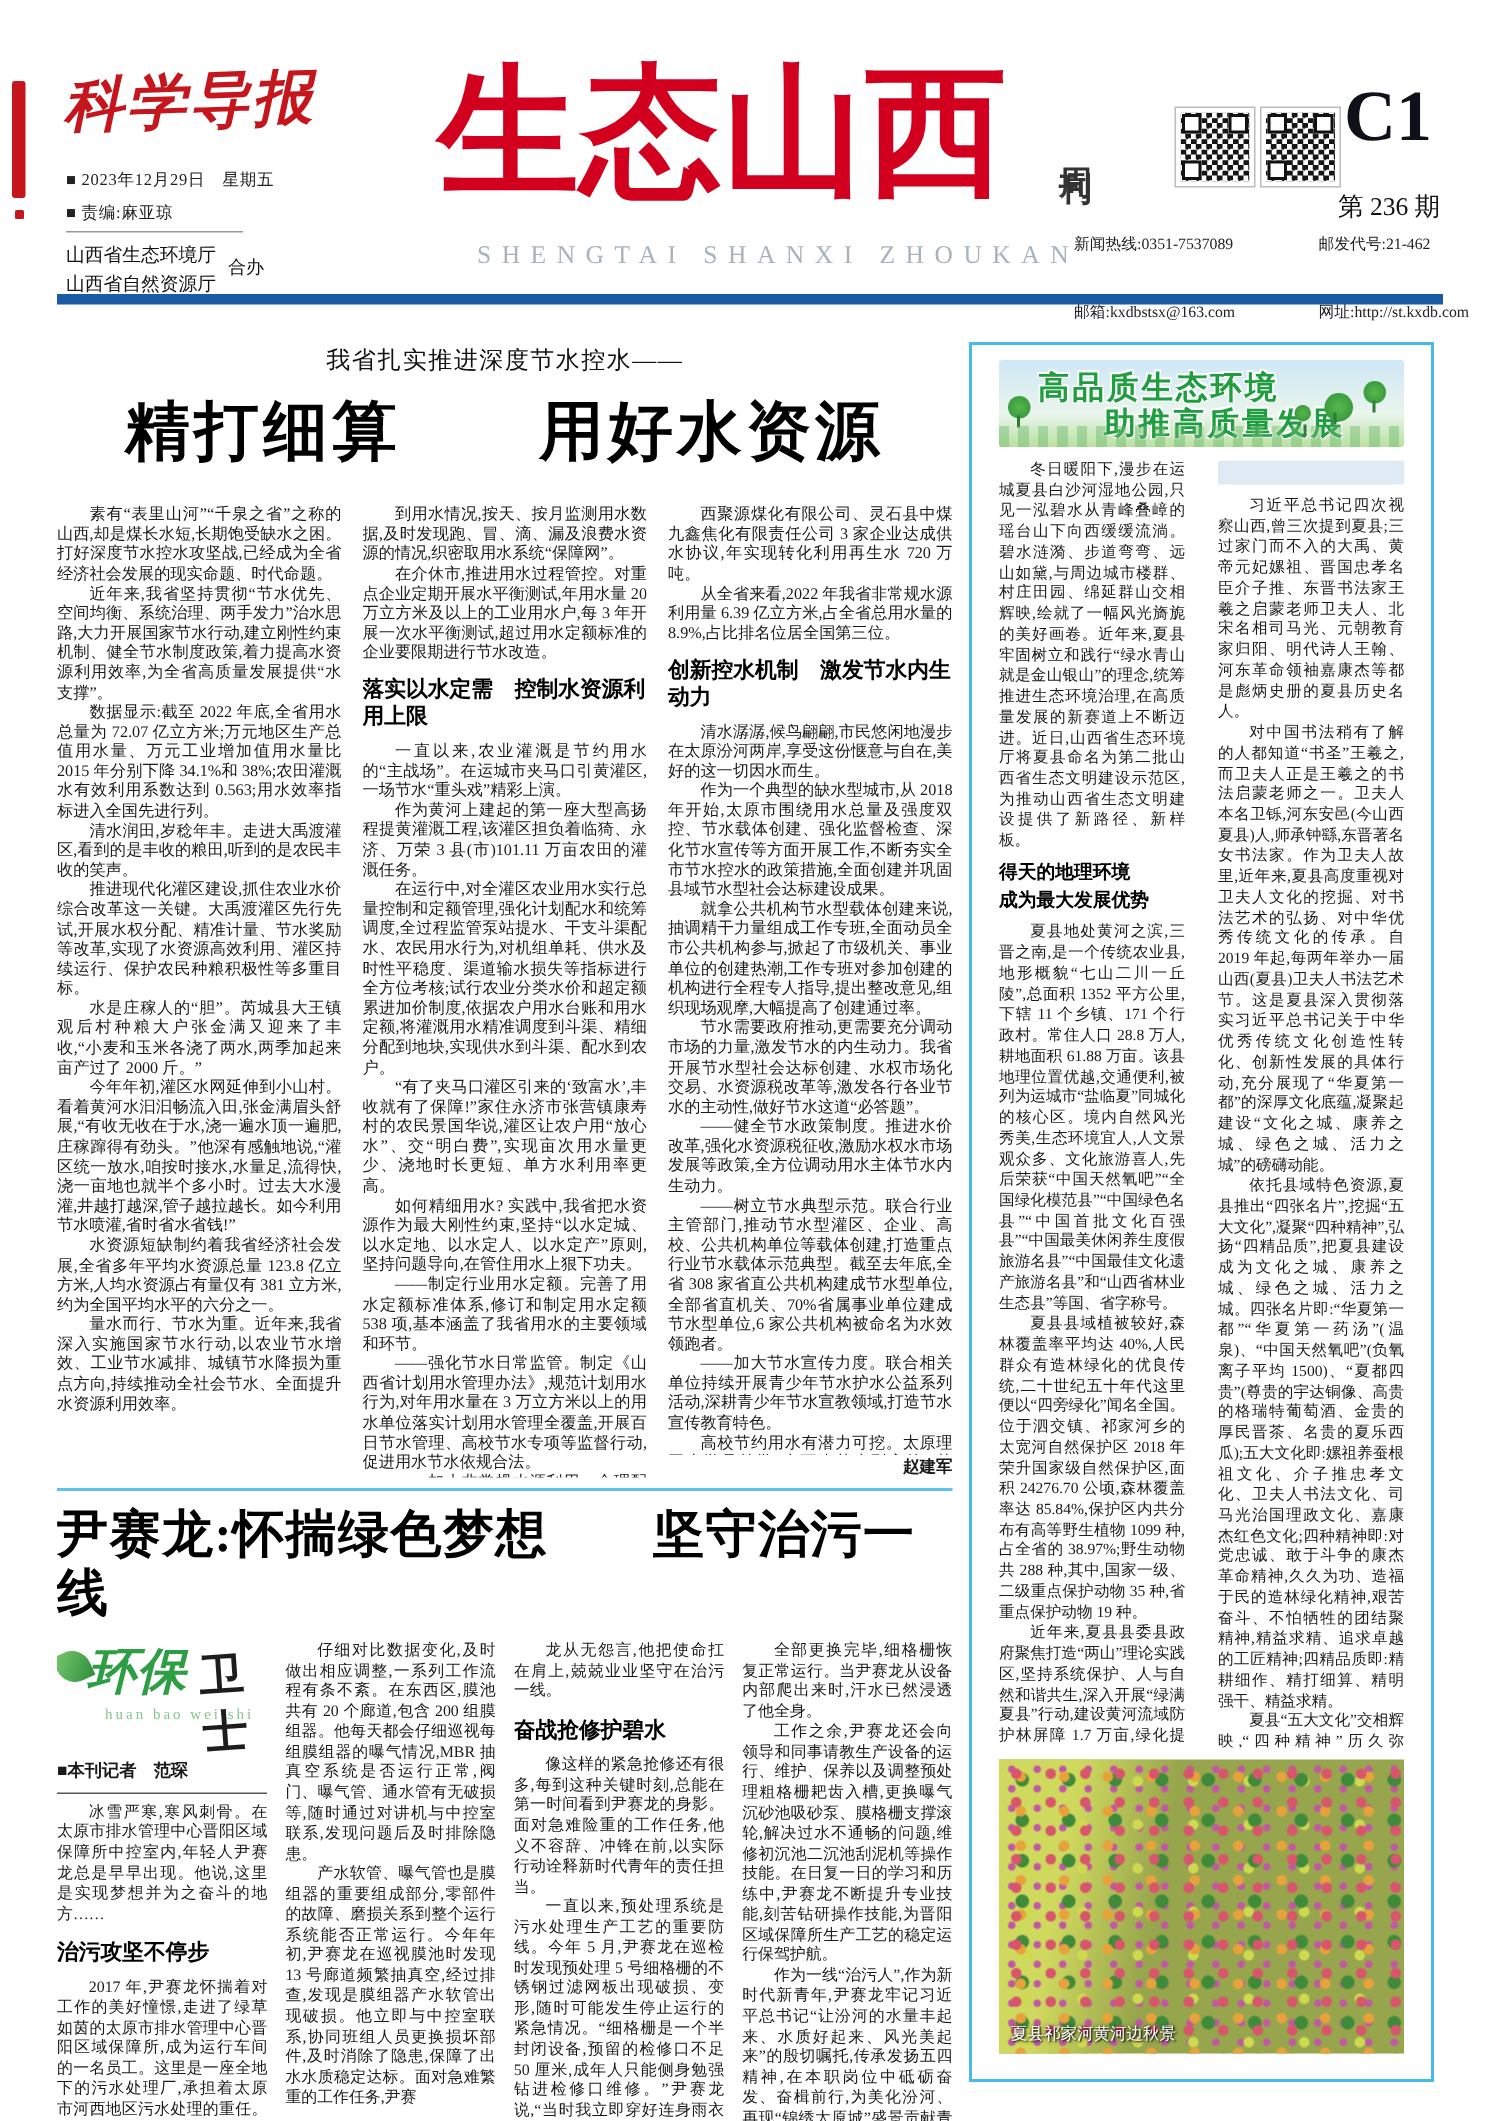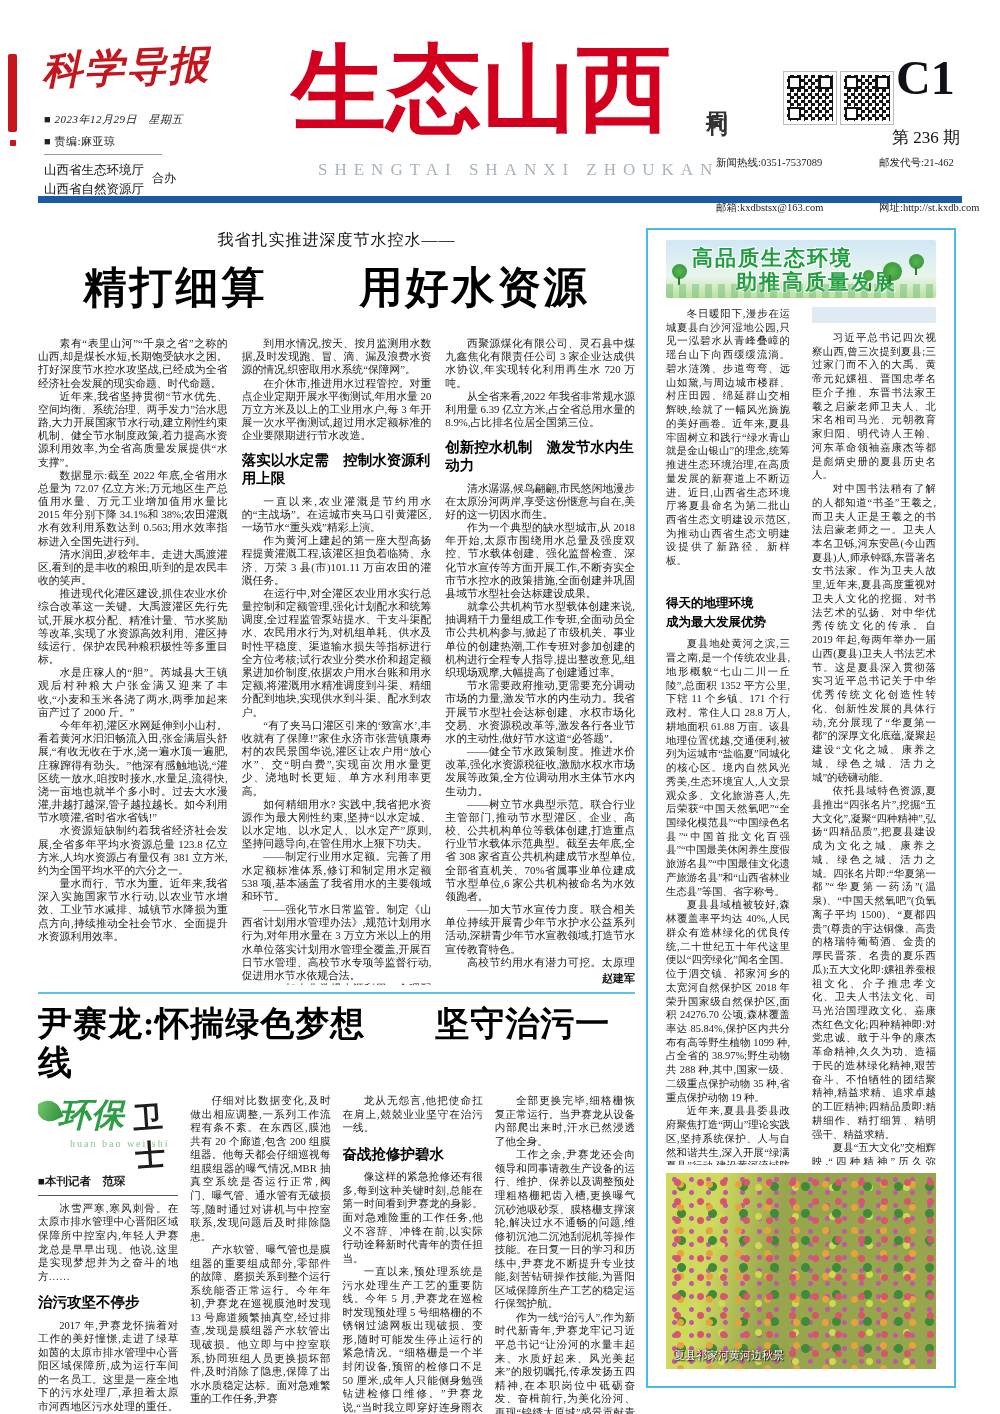--- a/index.html
+++ b/index.html
@@ -4,21 +4,21 @@
 <style>
   html,body{margin:0;padding:0;background:#e9e9e9;}
   #page{position:relative;width:1000px;height:1414px;margin:0 auto;background:#ffffff;
         font-family:"Liberation Serif",serif;color:#1a1a1a;overflow:hidden;}
   
   .red-mark{position:absolute;left:8px;top:54px;width:9px;height:78px;background:#c5161d;border-radius:2px;}
   .red-dot{position:absolute;left:10px;top:140px;width:6px;height:6px;background:#c5161d;border-radius:1px;}
   .logo-cn{position:absolute;left:42px;top:48px;font-size:40px;font-weight:900;color:#c5161d;
            font-style:italic;transform:rotate(-2deg);letter-spacing:2px;line-height:1;}
   .meta-line{position:absolute;left:44px;font-size:11px;color:#222;letter-spacing:.5px;}
-  .meta-date{top:112px;font-style:italic;} .meta-editor{top:134px;}
+  .meta-date{top:112px;} .meta-editor{top:134px;}
   .meta-rule{position:absolute;left:44px;top:154px;width:118px;height:1px;background:#999;}
   .orgs{position:absolute;left:44px;top:161px;font-size:12.5px;line-height:1.5;color:#111;}
   .coop{position:absolute;left:152px;top:170px;font-size:12px;color:#111;}
   .masthead-title{position:absolute;left:292px;top:42px;font-size:94px;font-weight:900;color:#d2001e;
                   line-height:1;letter-spacing:1px;}
   .weekly{position:absolute;left:702px;top:94px;writing-mode:vertical-rl;font-size:22px;color:#333;
           letter-spacing:4px;font-weight:600;}
   .masthead-en{position:absolute;left:318px;top:160px;font-size:17px;color:#a9b3bc;letter-spacing:7px;}
   .qr{position:absolute;top:72px;width:46px;height:46px;background:#fff;
       background-image:repeating-conic-gradient(#151515 0% 25%,#ffffff 0% 50%);background-size:7px 7px;
@@ -71,21 +71,21 @@
              letter-spacing:2px;text-shadow:1px 1px 0 #fff,-1px -1px 0 #fff,1px -1px 0 #fff,-1px 1px 0 #fff;}
   .skyline{position:absolute;left:0;bottom:0;width:100%;height:14px;
            background:repeating-linear-gradient(90deg,rgba(110,185,110,.45) 0 7px,rgba(110,185,110,0) 7px 13px);}
   .tree{position:absolute;width:15px;height:15px;border-radius:50%;background:radial-gradient(#58b84c,#2f8f3a);}
   .tree::after{content:"";position:absolute;left:6px;top:13px;width:2px;height:8px;background:#2e7d36;}
   .t1{right:12px;top:14px;} .t2{right:34px;top:22px;width:19px;height:19px;} .t3{left:6px;top:24px;} .t4{right:62px;top:30px;width:11px;height:11px;}
   .sb-cols{display:flex;gap:22px;height:858px;margin-top:9px;}
   .sb-col{flex:1 1 0;overflow:hidden;font-size:10.4px;line-height:1.32;}
   .sb-col.flexcol{display:flex;flex-direction:column;}
   .sb-head{font-family:Liberation Sans, sans-serif;font-weight:700;font-size:12.5px;line-height:1.5;
-           margin:26px 0 6px;white-space:pre-line;color:#000;}
+           margin:4px 0 6px;white-space:pre-line;color:#000;}
   .vh-box{height:298px;background:#dfeaf5;margin-bottom:8px;padding:8px 5px;box-sizing:border-box;
           writing-mode:vertical-rl;overflow:hidden;}
   .vh-main{font-size:30px;font-weight:900;letter-spacing:9px;margin:0 6px;color:#0d0d0d;
            font-family:"Liberation Serif",serif;}
   .vh-byline{font-size:9.5px;margin-top:108px;color:#333;letter-spacing:1px;}
   .jump-line{text-align:right;font-size:10.5px;font-weight:600;padding-top:2px;}
   .photo{position:relative;margin-top:8px;height:196px;overflow:hidden;background-color:#97a54c;
      background-image:
        radial-gradient(circle,#d8556b 0 3px,transparent 4px),
        radial-gradient(circle,#e8a23c 0 3px,transparent 4px),

